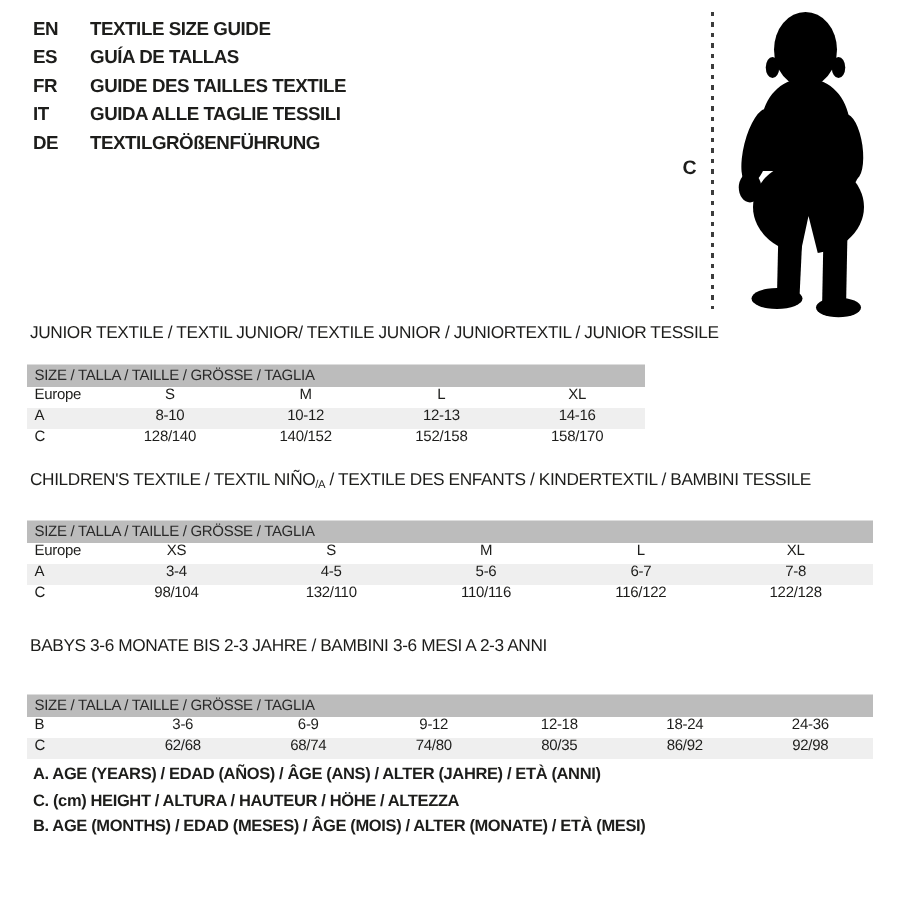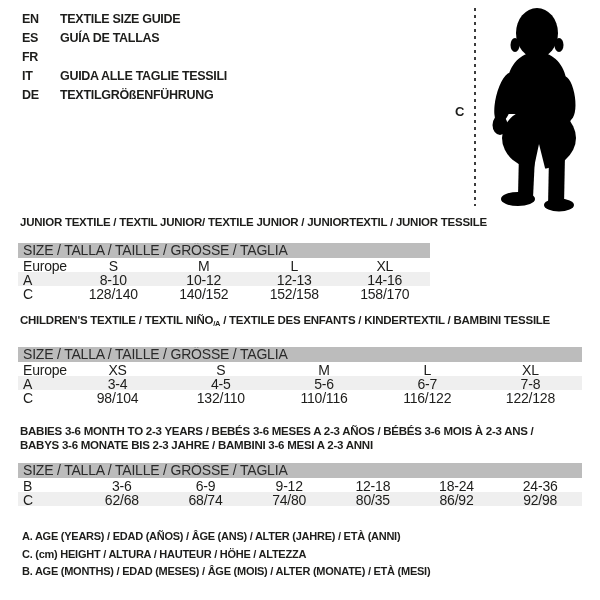--- a/index.html
+++ b/index.html
@@ -13,63 +13,64 @@
               font-weight:bold; font-size:12.5px; letter-spacing:-0.3px; }
   .lang-code { width:38px; }
 
   
   .measure-line { position:absolute; left:474px; top:8px; width:2px; height:198px;
                   background-image:repeating-linear-gradient(to bottom,#3c3c3c 0 3px,transparent 3px 7px); }
   .measure-label { position:absolute; left:455px; top:104px; font-weight:bold; font-size:13px; }
   .silhouette { position:absolute; left:483px; top:6px; }
 
   
-  .sec-title { position:absolute; left:20px; font-size:11.5px; font-weight:bold;
+  .sec-title { position:absolute; left:20px; font-size:11.5px; font-weight:normal;
                letter-spacing:-0.25px; white-space:nowrap; }
   .sec-title .sub { font-size:7.5px; vertical-align:-2px; }
   .title-junior { top:216px; }
   .title-children { top:314px; }
   .title-babies { top:425px; line-height:13.5px; }
 
   
-  .size-table { position:absolute; left:18px; font-size:14px; letter-spacing:-0.2px; }
+  .size-table { position:absolute; left:18px; font-size:10px; letter-spacing:-0.2px; }
   .t-junior { top:243px; width:412px; }
   .t-children { top:347px; width:564px; }
   .t-babies { top:463px; width:564px; }
   .size-bar { height:15px; line-height:15px; padding-left:5px; background:#bcbcbc;
               color:#2a2a2a; overflow:hidden; white-space:nowrap; }
   .trow { display:flex; height:14px; align-items:flex-start; }
   .trow.stripe { background:#efefef; }
   .tlbl { padding-left:5px; }
   .t-junior .tlbl { width:50px; }
   .t-children .tlbl { width:48px; }
   .t-babies .tlbl { width:62px; }
   .tcell { flex:1; text-align:center; }
 
   
-  .notes { position:absolute; top:528px; left:22px; font-weight:bold; font-size:11px;
+  .notes { position:absolute; top:508px; left:22px; font-weight:bold; font-size:11px;
            letter-spacing:-0.25px; }
   .note-line { height:17.5px; line-height:17.5px; white-space:nowrap; }
 </style>
 </head>
 <body>
 
 <div class="canvas">
 
   <div class="langs">
     <div class="lang-row">
       <span class="lang-code">EN</span>
       <span class="lang-label">TEXTILE SIZE GUIDE</span>
     </div>
     <div class="lang-row">
       <span class="lang-code">ES</span>
       <span class="lang-label">GUÍA DE TALLAS</span>
     </div>
     <div class="lang-row">
       <span class="lang-code">FR</span>
+      <span class="lang-label">GUIDE DES TAILLES TEXTILE</span>
     </div>
     <div class="lang-row">
       <span class="lang-code">IT</span>
       <span class="lang-label">GUIDA ALLE TAGLIE TESSILI</span>
     </div>
     <div class="lang-row">
       <span class="lang-code">DE</span>
       <span class="lang-label">TEXTILGRÖßENFÜHRUNG</span>
     </div>
   </div>
@@ -146,21 +147,20 @@
       <span class="tlbl">C</span>
       <span class="tcell">98/104</span>
       <span class="tcell">132/110</span>
       <span class="tcell">110/116</span>
       <span class="tcell">116/122</span>
       <span class="tcell">122/128</span>
     </div>
   </div>
 
   <div class="sec-title title-babies">
-    <div>BABIES 3-6 MONTH TO 2-3 YEARS / BEBÉS 3-6 MESES A 2-3 AÑOS / BÉBÉS 3-6 MOIS À 2-3 ANS /</div>
     <div>BABYS 3-6 MONATE BIS 2-3 JAHRE / BAMBINI 3-6 MESI A 2-3 ANNI</div>
   </div>
   <div class="size-table t-babies">
     <div class="size-bar">SIZE / TALLA / TAILLE / GRÖSSE / TAGLIA</div>
     <div class="trow">
       <span class="tlbl">B</span>
       <span class="tcell">3-6</span>
       <span class="tcell">6-9</span>
       <span class="tcell">9-12</span>
       <span class="tcell">12-18</span>

